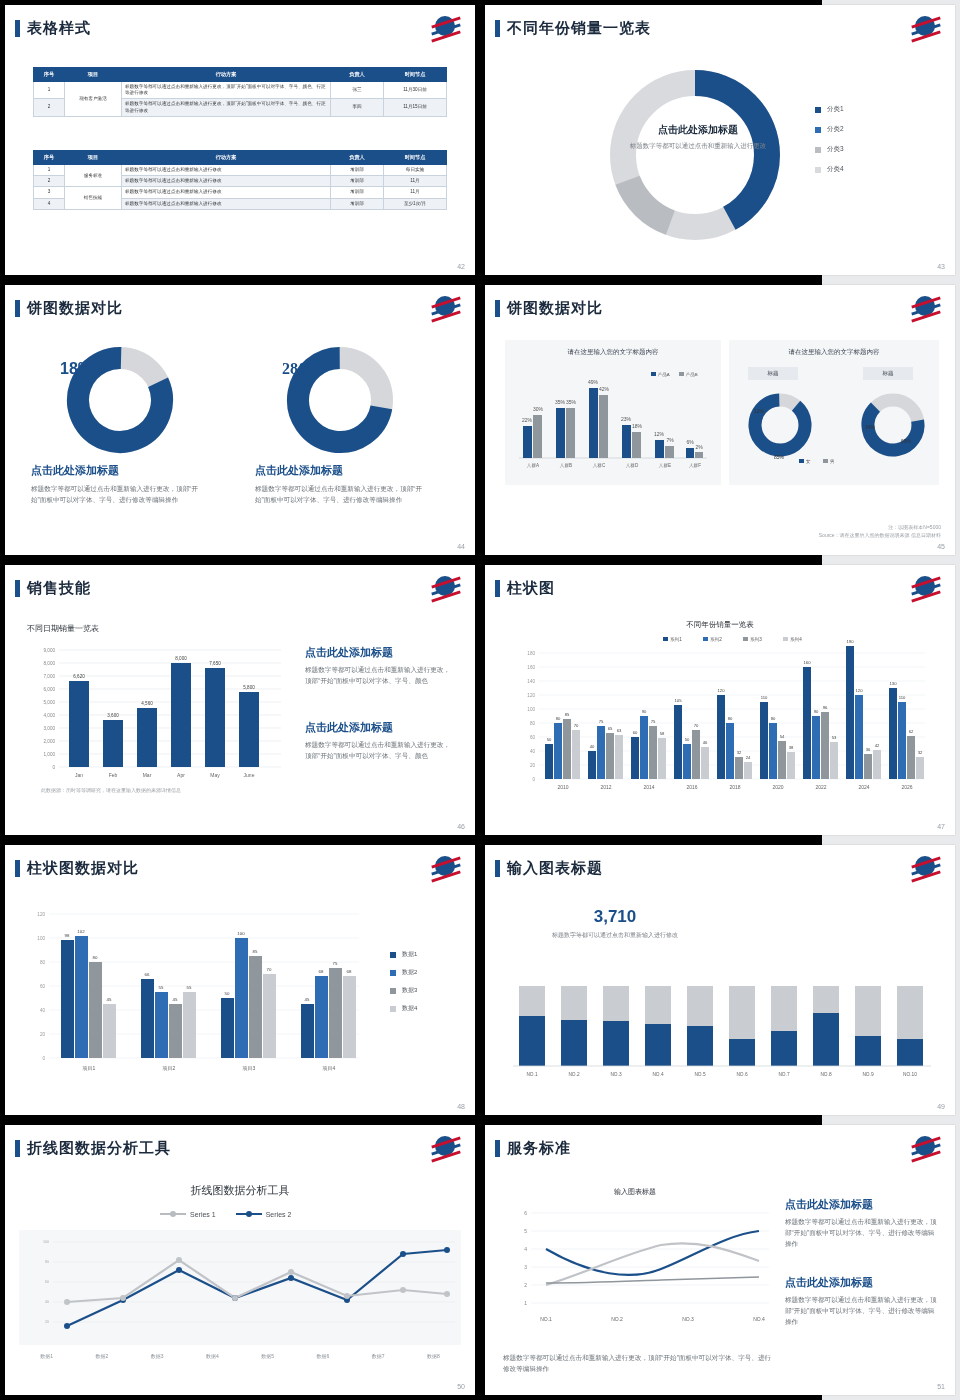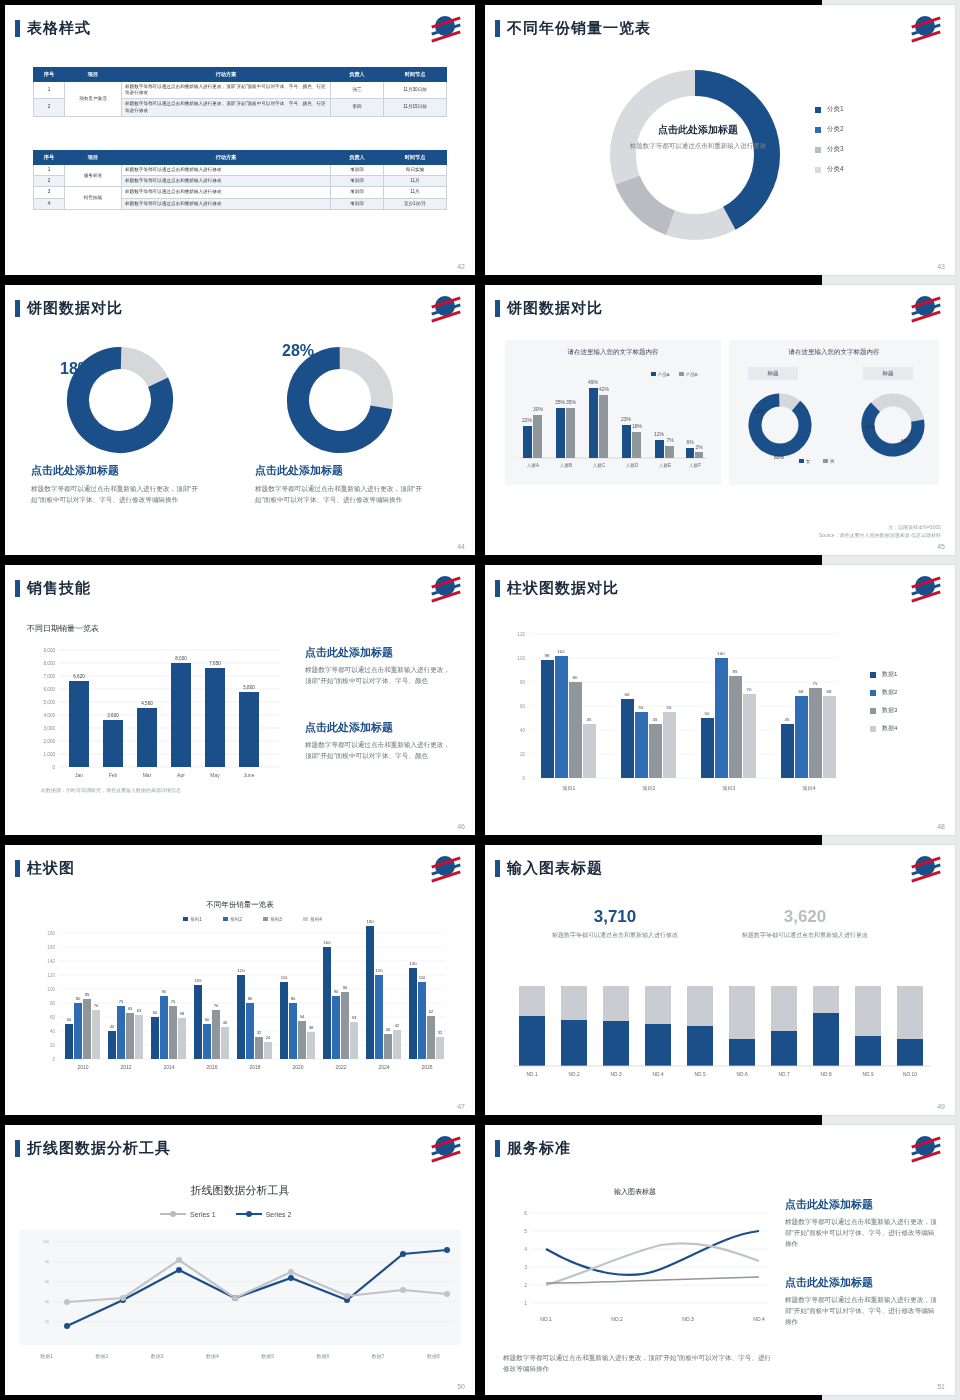--- a/index.html
+++ b/index.html
@@ -171,21 +171,21 @@
       <div class="blk-title">点击此处添加标题</div>
       <div class="blk-body" style="margin-top:6px;">标题数字等都可以通过点击和重新输入进行更改，顶部“开始”面板中可以对字体、字号、进行修改等编辑操作</div>
     </div>
 
     <svg width="130" height="110" style="position:absolute;left:270px;top:60px;">
       <g transform="translate(65,55)">
         <circle r="42" fill="none" stroke="#d5d7da" stroke-width="22"></circle>
         <circle r="42" fill="none" stroke="#1b4f8a" stroke-width="22" stroke-dasharray="190 74" transform="rotate(10)"></circle>
       </g>
     </svg>
-    <div style="position:absolute;left:277px;top:57px;font-size:16px;font-weight:bold;color:#1b4f8a;">28%</div>
+    <div style="position:absolute;left:277px;top:75px;font-size:16px;font-weight:bold;color:#1b4f8a;font-family:Liberation Serif, serif;">28%</div>
     <div style="position:absolute;left:250px;top:178px;width:175px;">
       <div class="blk-title">点击此处添加标题</div>
       <div class="blk-body" style="margin-top:6px;">标题数字等都可以通过点击和重新输入进行更改，顶部“开始”面板中可以对字体、字号、进行修改等编辑操作</div>
     </div>
     <div class="s-num">44</div>
   </div>
 
   <div class="slide">
     <div class="s-bar"></div>
     <div class="s-title">饼图数据对比</div>
@@ -340,20 +340,164 @@
     </div>
     <div style="position:absolute;left:300px;top:155px;width:150px;">
       <div class="blk-title">点击此处添加标题</div>
       <div class="blk-body" style="margin-top:5px;">标题数字等都可以通过点击和重新输入进行更改，顶部“开始”面板中可以对字体、字号、颜色</div>
     </div>
     <div class="s-num">46</div>
   </div>
 
   <div class="slide">
     <div class="s-bar"></div>
+    <div class="s-title">柱状图</div>
+    <div class="logo">
+      <div class="ball"></div>
+          <div class="stripe st1"></div>
+          <div class="stripe st2"></div>
+          <div class="stripe st3"></div>
+    </div>
+    <div style="position:absolute;left:0;top:55px;width:470px;text-align:center;font-size:7.5px;color:#2b323a;">不同年份销量一览表</div>
+
+    <svg width="420" height="175" style="position:absolute;left:28px;top:68px;">
+      <g font-size="4.6" fill="#555">
+        <rect x="150" y="4" width="5" height="4" fill="#1b4f8a"></rect>
+            <text x="157" y="8">系列1</text>
+        <rect x="190" y="4" width="5" height="4" fill="#2e6db4"></rect>
+            <text x="197" y="8">系列2</text>
+        <rect x="230" y="4" width="5" height="4" fill="#8f969c"></rect>
+            <text x="237" y="8">系列3</text>
+        <rect x="270" y="4" width="5" height="4" fill="#c9ccd0"></rect>
+            <text x="277" y="8">系列4</text>
+      </g>
+      <g stroke="#e6e8ec" stroke-width="0.5">
+        <line x1="26" y1="20" x2="412" y2="20"></line>
+            <line x1="26" y1="34" x2="412" y2="34"></line>
+        <line x1="26" y1="48" x2="412" y2="48"></line>
+            <line x1="26" y1="62" x2="412" y2="62"></line>
+        <line x1="26" y1="76" x2="412" y2="76"></line>
+            <line x1="26" y1="90" x2="412" y2="90"></line>
+        <line x1="26" y1="104" x2="412" y2="104"></line>
+            <line x1="26" y1="118" x2="412" y2="118"></line>
+        <line x1="26" y1="132" x2="412" y2="132"></line>
+            <line x1="26" y1="146" x2="412" y2="146"></line>
+      </g>
+      <g font-size="4.6" fill="#999" text-anchor="end">
+        <text x="22" y="22">180</text>
+            <text x="22" y="36">160</text>
+            <text x="22" y="50">140</text>
+        <text x="22" y="64">120</text>
+            <text x="22" y="78">100</text>
+            <text x="22" y="92">80</text>
+        <text x="22" y="106">60</text>
+            <text x="22" y="120">40</text>
+            <text x="22" y="134">20</text>
+            <text x="22" y="148">0</text>
+      </g>
+      <g>
+
+        <rect x="32" y="111" width="8" height="35" fill="#1b4f8a"></rect>
+            <text x="36" y="108" font-size="4.2" fill="#444" text-anchor="middle">50</text>
+        <rect x="41" y="90" width="8" height="56" fill="#2e6db4"></rect>
+            <text x="45" y="87" font-size="4.2" fill="#444" text-anchor="middle">80</text>
+        <rect x="50" y="86" width="8" height="60" fill="#8f969c"></rect>
+            <text x="54" y="83" font-size="4.2" fill="#444" text-anchor="middle">85</text>
+        <rect x="59" y="97" width="8" height="49" fill="#c9ccd0"></rect>
+            <text x="63" y="94" font-size="4.2" fill="#444" text-anchor="middle">70</text>
+
+        <rect x="75" y="118" width="8" height="28" fill="#1b4f8a"></rect>
+            <text x="79" y="115" font-size="4.2" fill="#444" text-anchor="middle">40</text>
+        <rect x="84" y="93" width="8" height="53" fill="#2e6db4"></rect>
+            <text x="88" y="90" font-size="4.2" fill="#444" text-anchor="middle">75</text>
+        <rect x="93" y="100" width="8" height="46" fill="#8f969c"></rect>
+            <text x="97" y="97" font-size="4.2" fill="#444" text-anchor="middle">65</text>
+        <rect x="102" y="102" width="8" height="44" fill="#c9ccd0"></rect>
+            <text x="106" y="99" font-size="4.2" fill="#444" text-anchor="middle">63</text>
+
+        <rect x="118" y="104" width="8" height="42" fill="#1b4f8a"></rect>
+            <text x="122" y="101" font-size="4.2" fill="#444" text-anchor="middle">60</text>
+        <rect x="127" y="83" width="8" height="63" fill="#2e6db4"></rect>
+            <text x="131" y="80" font-size="4.2" fill="#444" text-anchor="middle">90</text>
+        <rect x="136" y="93" width="8" height="53" fill="#8f969c"></rect>
+            <text x="140" y="90" font-size="4.2" fill="#444" text-anchor="middle">75</text>
+        <rect x="145" y="105" width="8" height="41" fill="#c9ccd0"></rect>
+            <text x="149" y="102" font-size="4.2" fill="#444" text-anchor="middle">58</text>
+
+        <rect x="161" y="72" width="8" height="74" fill="#1b4f8a"></rect>
+            <text x="165" y="69" font-size="4.2" fill="#444" text-anchor="middle">105</text>
+        <rect x="170" y="111" width="8" height="35" fill="#2e6db4"></rect>
+            <text x="174" y="108" font-size="4.2" fill="#444" text-anchor="middle">50</text>
+        <rect x="179" y="97" width="8" height="49" fill="#8f969c"></rect>
+            <text x="183" y="94" font-size="4.2" fill="#444" text-anchor="middle">70</text>
+        <rect x="188" y="114" width="8" height="32" fill="#c9ccd0"></rect>
+            <text x="192" y="111" font-size="4.2" fill="#444" text-anchor="middle">46</text>
+
+        <rect x="204" y="62" width="8" height="84" fill="#1b4f8a"></rect>
+            <text x="208" y="59" font-size="4.2" fill="#444" text-anchor="middle">120</text>
+        <rect x="213" y="90" width="8" height="56" fill="#2e6db4"></rect>
+            <text x="217" y="87" font-size="4.2" fill="#444" text-anchor="middle">80</text>
+        <rect x="222" y="124" width="8" height="22" fill="#8f969c"></rect>
+            <text x="226" y="121" font-size="4.2" fill="#444" text-anchor="middle">32</text>
+        <rect x="231" y="129" width="8" height="17" fill="#c9ccd0"></rect>
+            <text x="235" y="126" font-size="4.2" fill="#444" text-anchor="middle">24</text>
+
+        <rect x="247" y="69" width="8" height="77" fill="#1b4f8a"></rect>
+            <text x="251" y="66" font-size="4.2" fill="#444" text-anchor="middle">110</text>
+        <rect x="256" y="90" width="8" height="56" fill="#2e6db4"></rect>
+            <text x="260" y="87" font-size="4.2" fill="#444" text-anchor="middle">80</text>
+        <rect x="265" y="108" width="8" height="38" fill="#8f969c"></rect>
+            <text x="269" y="105" font-size="4.2" fill="#444" text-anchor="middle">54</text>
+        <rect x="274" y="119" width="8" height="27" fill="#c9ccd0"></rect>
+            <text x="278" y="116" font-size="4.2" fill="#444" text-anchor="middle">38</text>
+
+        <rect x="290" y="34" width="8" height="112" fill="#1b4f8a"></rect>
+            <text x="294" y="31" font-size="4.2" fill="#444" text-anchor="middle">160</text>
+        <rect x="299" y="83" width="8" height="63" fill="#2e6db4"></rect>
+            <text x="303" y="80" font-size="4.2" fill="#444" text-anchor="middle">90</text>
+        <rect x="308" y="79" width="8" height="67" fill="#8f969c"></rect>
+            <text x="312" y="76" font-size="4.2" fill="#444" text-anchor="middle">96</text>
+        <rect x="317" y="109" width="8" height="37" fill="#c9ccd0"></rect>
+            <text x="321" y="106" font-size="4.2" fill="#444" text-anchor="middle">53</text>
+
+        <rect x="333" y="13" width="8" height="133" fill="#1b4f8a"></rect>
+            <text x="337" y="10" font-size="4.2" fill="#444" text-anchor="middle">190</text>
+        <rect x="342" y="62" width="8" height="84" fill="#2e6db4"></rect>
+            <text x="346" y="59" font-size="4.2" fill="#444" text-anchor="middle">120</text>
+        <rect x="351" y="121" width="8" height="25" fill="#8f969c"></rect>
+            <text x="355" y="118" font-size="4.2" fill="#444" text-anchor="middle">36</text>
+        <rect x="360" y="117" width="8" height="29" fill="#c9ccd0"></rect>
+            <text x="364" y="114" font-size="4.2" fill="#444" text-anchor="middle">42</text>
+
+        <rect x="376" y="55" width="8" height="91" fill="#1b4f8a"></rect>
+            <text x="380" y="52" font-size="4.2" fill="#444" text-anchor="middle">130</text>
+        <rect x="385" y="69" width="8" height="77" fill="#2e6db4"></rect>
+            <text x="389" y="66" font-size="4.2" fill="#444" text-anchor="middle">110</text>
+        <rect x="394" y="103" width="8" height="43" fill="#8f969c"></rect>
+            <text x="398" y="100" font-size="4.2" fill="#444" text-anchor="middle">62</text>
+        <rect x="403" y="124" width="8" height="22" fill="#c9ccd0"></rect>
+            <text x="407" y="121" font-size="4.2" fill="#444" text-anchor="middle">32</text>
+      </g>
+      <g font-size="5" fill="#666" text-anchor="middle">
+        <text x="50" y="156">2010</text>
+            <text x="93" y="156">2012</text>
+            <text x="136" y="156">2014</text>
+        <text x="179" y="156">2016</text>
+            <text x="222" y="156">2018</text>
+            <text x="265" y="156">2020</text>
+        <text x="308" y="156">2022</text>
+            <text x="351" y="156">2024</text>
+            <text x="394" y="156">2026</text>
+      </g>
+    </svg>
+    <div class="s-num">47</div>
+  </div>
+
+  <div class="slide">
+    <div class="s-bar"></div>
     <div class="s-title">柱状图数据对比</div>
     <div class="logo">
       <div class="ball"></div>
           <div class="stripe st1"></div>
           <div class="stripe st2"></div>
           <div class="stripe st3"></div>
     </div>
 
     <svg width="350" height="190" style="position:absolute;left:14px;top:55px;">
       <g stroke="#e6e8ec" stroke-width="0.5">
@@ -435,179 +579,31 @@
       <div style="display:flex;align-items:center;">
             <span style="width:6px;height:6px;background:#c9ccd0;display:inline-block;margin-right:6px;"></span>
             <span style="font-size:6px;color:#4a5056;">数据4</span>
           </div>
     </div>
     <div class="s-num">48</div>
   </div>
 
   <div class="slide">
     <div class="s-bar"></div>
-    <div class="s-title">柱状图</div>
-    <div class="logo">
-      <div class="ball"></div>
-          <div class="stripe st1"></div>
-          <div class="stripe st2"></div>
-          <div class="stripe st3"></div>
-    </div>
-    <div style="position:absolute;left:0;top:55px;width:470px;text-align:center;font-size:7.5px;color:#2b323a;">不同年份销量一览表</div>
-
-    <svg width="420" height="175" style="position:absolute;left:28px;top:68px;">
-      <g font-size="4.6" fill="#555">
-        <rect x="150" y="4" width="5" height="4" fill="#1b4f8a"></rect>
-            <text x="157" y="8">系列1</text>
-        <rect x="190" y="4" width="5" height="4" fill="#2e6db4"></rect>
-            <text x="197" y="8">系列2</text>
-        <rect x="230" y="4" width="5" height="4" fill="#8f969c"></rect>
-            <text x="237" y="8">系列3</text>
-        <rect x="270" y="4" width="5" height="4" fill="#c9ccd0"></rect>
-            <text x="277" y="8">系列4</text>
-      </g>
-      <g stroke="#e6e8ec" stroke-width="0.5">
-        <line x1="26" y1="20" x2="412" y2="20"></line>
-            <line x1="26" y1="34" x2="412" y2="34"></line>
-        <line x1="26" y1="48" x2="412" y2="48"></line>
-            <line x1="26" y1="62" x2="412" y2="62"></line>
-        <line x1="26" y1="76" x2="412" y2="76"></line>
-            <line x1="26" y1="90" x2="412" y2="90"></line>
-        <line x1="26" y1="104" x2="412" y2="104"></line>
-            <line x1="26" y1="118" x2="412" y2="118"></line>
-        <line x1="26" y1="132" x2="412" y2="132"></line>
-            <line x1="26" y1="146" x2="412" y2="146"></line>
-      </g>
-      <g font-size="4.6" fill="#999" text-anchor="end">
-        <text x="22" y="22">180</text>
-            <text x="22" y="36">160</text>
-            <text x="22" y="50">140</text>
-        <text x="22" y="64">120</text>
-            <text x="22" y="78">100</text>
-            <text x="22" y="92">80</text>
-        <text x="22" y="106">60</text>
-            <text x="22" y="120">40</text>
-            <text x="22" y="134">20</text>
-            <text x="22" y="148">0</text>
-      </g>
-      <g>
-
-        <rect x="32" y="111" width="8" height="35" fill="#1b4f8a"></rect>
-            <text x="36" y="108" font-size="4.2" fill="#444" text-anchor="middle">50</text>
-        <rect x="41" y="90" width="8" height="56" fill="#2e6db4"></rect>
-            <text x="45" y="87" font-size="4.2" fill="#444" text-anchor="middle">80</text>
-        <rect x="50" y="86" width="8" height="60" fill="#8f969c"></rect>
-            <text x="54" y="83" font-size="4.2" fill="#444" text-anchor="middle">85</text>
-        <rect x="59" y="97" width="8" height="49" fill="#c9ccd0"></rect>
-            <text x="63" y="94" font-size="4.2" fill="#444" text-anchor="middle">70</text>
-
-        <rect x="75" y="118" width="8" height="28" fill="#1b4f8a"></rect>
-            <text x="79" y="115" font-size="4.2" fill="#444" text-anchor="middle">40</text>
-        <rect x="84" y="93" width="8" height="53" fill="#2e6db4"></rect>
-            <text x="88" y="90" font-size="4.2" fill="#444" text-anchor="middle">75</text>
-        <rect x="93" y="100" width="8" height="46" fill="#8f969c"></rect>
-            <text x="97" y="97" font-size="4.2" fill="#444" text-anchor="middle">65</text>
-        <rect x="102" y="102" width="8" height="44" fill="#c9ccd0"></rect>
-            <text x="106" y="99" font-size="4.2" fill="#444" text-anchor="middle">63</text>
-
-        <rect x="118" y="104" width="8" height="42" fill="#1b4f8a"></rect>
-            <text x="122" y="101" font-size="4.2" fill="#444" text-anchor="middle">60</text>
-        <rect x="127" y="83" width="8" height="63" fill="#2e6db4"></rect>
-            <text x="131" y="80" font-size="4.2" fill="#444" text-anchor="middle">90</text>
-        <rect x="136" y="93" width="8" height="53" fill="#8f969c"></rect>
-            <text x="140" y="90" font-size="4.2" fill="#444" text-anchor="middle">75</text>
-        <rect x="145" y="105" width="8" height="41" fill="#c9ccd0"></rect>
-            <text x="149" y="102" font-size="4.2" fill="#444" text-anchor="middle">58</text>
-
-        <rect x="161" y="72" width="8" height="74" fill="#1b4f8a"></rect>
-            <text x="165" y="69" font-size="4.2" fill="#444" text-anchor="middle">105</text>
-        <rect x="170" y="111" width="8" height="35" fill="#2e6db4"></rect>
-            <text x="174" y="108" font-size="4.2" fill="#444" text-anchor="middle">50</text>
-        <rect x="179" y="97" width="8" height="49" fill="#8f969c"></rect>
-            <text x="183" y="94" font-size="4.2" fill="#444" text-anchor="middle">70</text>
-        <rect x="188" y="114" width="8" height="32" fill="#c9ccd0"></rect>
-            <text x="192" y="111" font-size="4.2" fill="#444" text-anchor="middle">46</text>
-
-        <rect x="204" y="62" width="8" height="84" fill="#1b4f8a"></rect>
-            <text x="208" y="59" font-size="4.2" fill="#444" text-anchor="middle">120</text>
-        <rect x="213" y="90" width="8" height="56" fill="#2e6db4"></rect>
-            <text x="217" y="87" font-size="4.2" fill="#444" text-anchor="middle">80</text>
-        <rect x="222" y="124" width="8" height="22" fill="#8f969c"></rect>
-            <text x="226" y="121" font-size="4.2" fill="#444" text-anchor="middle">32</text>
-        <rect x="231" y="129" width="8" height="17" fill="#c9ccd0"></rect>
-            <text x="235" y="126" font-size="4.2" fill="#444" text-anchor="middle">24</text>
-
-        <rect x="247" y="69" width="8" height="77" fill="#1b4f8a"></rect>
-            <text x="251" y="66" font-size="4.2" fill="#444" text-anchor="middle">110</text>
-        <rect x="256" y="90" width="8" height="56" fill="#2e6db4"></rect>
-            <text x="260" y="87" font-size="4.2" fill="#444" text-anchor="middle">80</text>
-        <rect x="265" y="108" width="8" height="38" fill="#8f969c"></rect>
-            <text x="269" y="105" font-size="4.2" fill="#444" text-anchor="middle">54</text>
-        <rect x="274" y="119" width="8" height="27" fill="#c9ccd0"></rect>
-            <text x="278" y="116" font-size="4.2" fill="#444" text-anchor="middle">38</text>
-
-        <rect x="290" y="34" width="8" height="112" fill="#1b4f8a"></rect>
-            <text x="294" y="31" font-size="4.2" fill="#444" text-anchor="middle">160</text>
-        <rect x="299" y="83" width="8" height="63" fill="#2e6db4"></rect>
-            <text x="303" y="80" font-size="4.2" fill="#444" text-anchor="middle">90</text>
-        <rect x="308" y="79" width="8" height="67" fill="#8f969c"></rect>
-            <text x="312" y="76" font-size="4.2" fill="#444" text-anchor="middle">96</text>
-        <rect x="317" y="109" width="8" height="37" fill="#c9ccd0"></rect>
-            <text x="321" y="106" font-size="4.2" fill="#444" text-anchor="middle">53</text>
-
-        <rect x="333" y="13" width="8" height="133" fill="#1b4f8a"></rect>
-            <text x="337" y="10" font-size="4.2" fill="#444" text-anchor="middle">190</text>
-        <rect x="342" y="62" width="8" height="84" fill="#2e6db4"></rect>
-            <text x="346" y="59" font-size="4.2" fill="#444" text-anchor="middle">120</text>
-        <rect x="351" y="121" width="8" height="25" fill="#8f969c"></rect>
-            <text x="355" y="118" font-size="4.2" fill="#444" text-anchor="middle">36</text>
-        <rect x="360" y="117" width="8" height="29" fill="#c9ccd0"></rect>
-            <text x="364" y="114" font-size="4.2" fill="#444" text-anchor="middle">42</text>
-
-        <rect x="376" y="55" width="8" height="91" fill="#1b4f8a"></rect>
-            <text x="380" y="52" font-size="4.2" fill="#444" text-anchor="middle">130</text>
-        <rect x="385" y="69" width="8" height="77" fill="#2e6db4"></rect>
-            <text x="389" y="66" font-size="4.2" fill="#444" text-anchor="middle">110</text>
-        <rect x="394" y="103" width="8" height="43" fill="#8f969c"></rect>
-            <text x="398" y="100" font-size="4.2" fill="#444" text-anchor="middle">62</text>
-        <rect x="403" y="124" width="8" height="22" fill="#c9ccd0"></rect>
-            <text x="407" y="121" font-size="4.2" fill="#444" text-anchor="middle">32</text>
-      </g>
-      <g font-size="5" fill="#666" text-anchor="middle">
-        <text x="50" y="156">2010</text>
-            <text x="93" y="156">2012</text>
-            <text x="136" y="156">2014</text>
-        <text x="179" y="156">2016</text>
-            <text x="222" y="156">2018</text>
-            <text x="265" y="156">2020</text>
-        <text x="308" y="156">2022</text>
-            <text x="351" y="156">2024</text>
-            <text x="394" y="156">2026</text>
-      </g>
-    </svg>
-    <div class="s-num">47</div>
-  </div>
-
-  <div class="slide">
-    <div class="s-bar"></div>
     <div class="s-title">输入图表标题</div>
     <div class="logo">
       <div class="ball"></div>
           <div class="stripe st1"></div>
           <div class="stripe st2"></div>
           <div class="stripe st3"></div>
     </div>
 
     <div style="position:absolute;left:55px;top:62px;width:150px;text-align:center;">
       <div style="font-size:17px;font-weight:bold;color:#1b4f8a;">3,710</div>
       <div style="font-size:6px;color:#7c8288;line-height:1.6;margin-top:4px;">标题数字等都可以通过点击和重新输入进行修改</div>
-    </div>
-    <div style="position:absolute;left:240px;top:62px;width:160px;text-align:center;">
-      <div style="font-size:17px;font-weight:bold;color:#b9bdc2;">3,620</div>
-      <div style="font-size:6px;color:#7c8288;line-height:1.6;margin-top:4px;">标题数字等都可以通过点击和重新输入进行更改</div>
     </div>
 
     <svg width="430" height="110" style="position:absolute;left:22px;top:135px;">
       <g>
         <rect x="12" y="6" width="26" height="80" fill="#c9ccd0"></rect>
             <rect x="12" y="36" width="26" height="50" fill="#1b4f8a"></rect>
         <rect x="54" y="6" width="26" height="80" fill="#c9ccd0"></rect>
             <rect x="54" y="40" width="26" height="46" fill="#1b4f8a"></rect>
         <rect x="96" y="6" width="26" height="80" fill="#c9ccd0"></rect>
             <rect x="96" y="41" width="26" height="45" fill="#1b4f8a"></rect>

